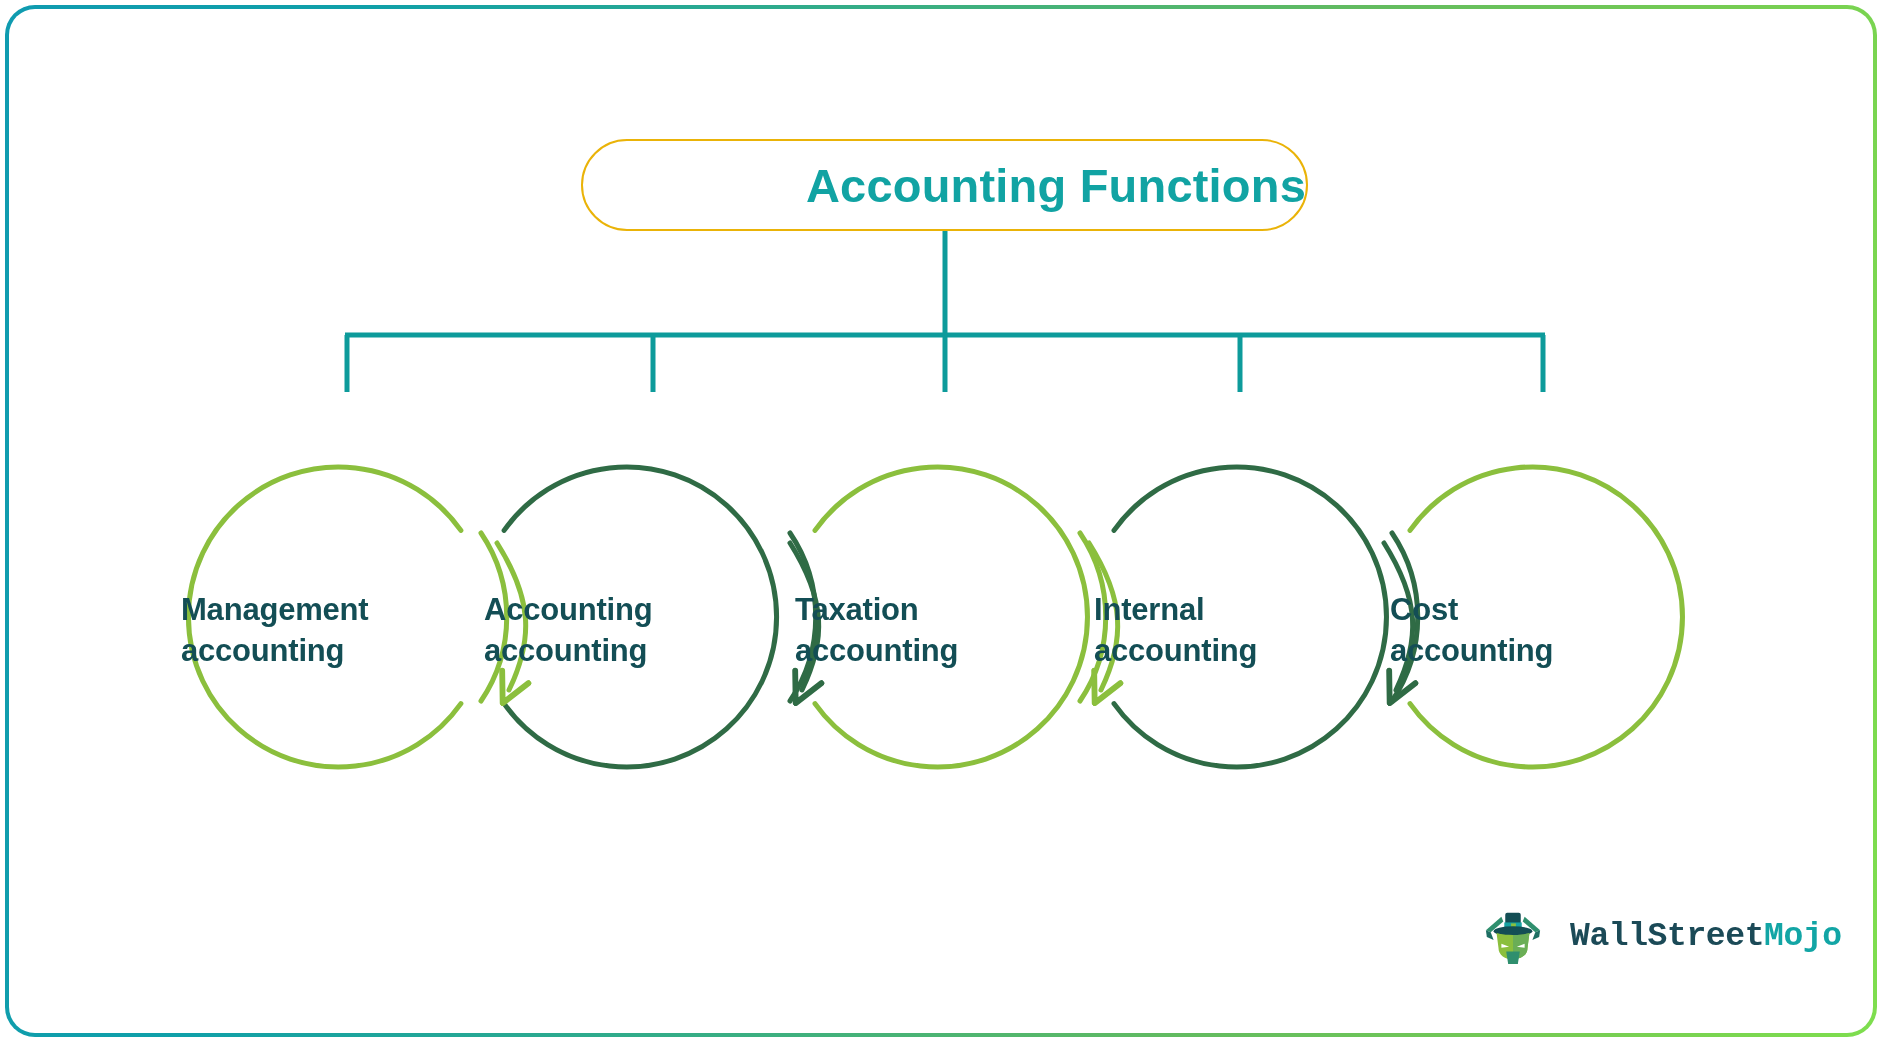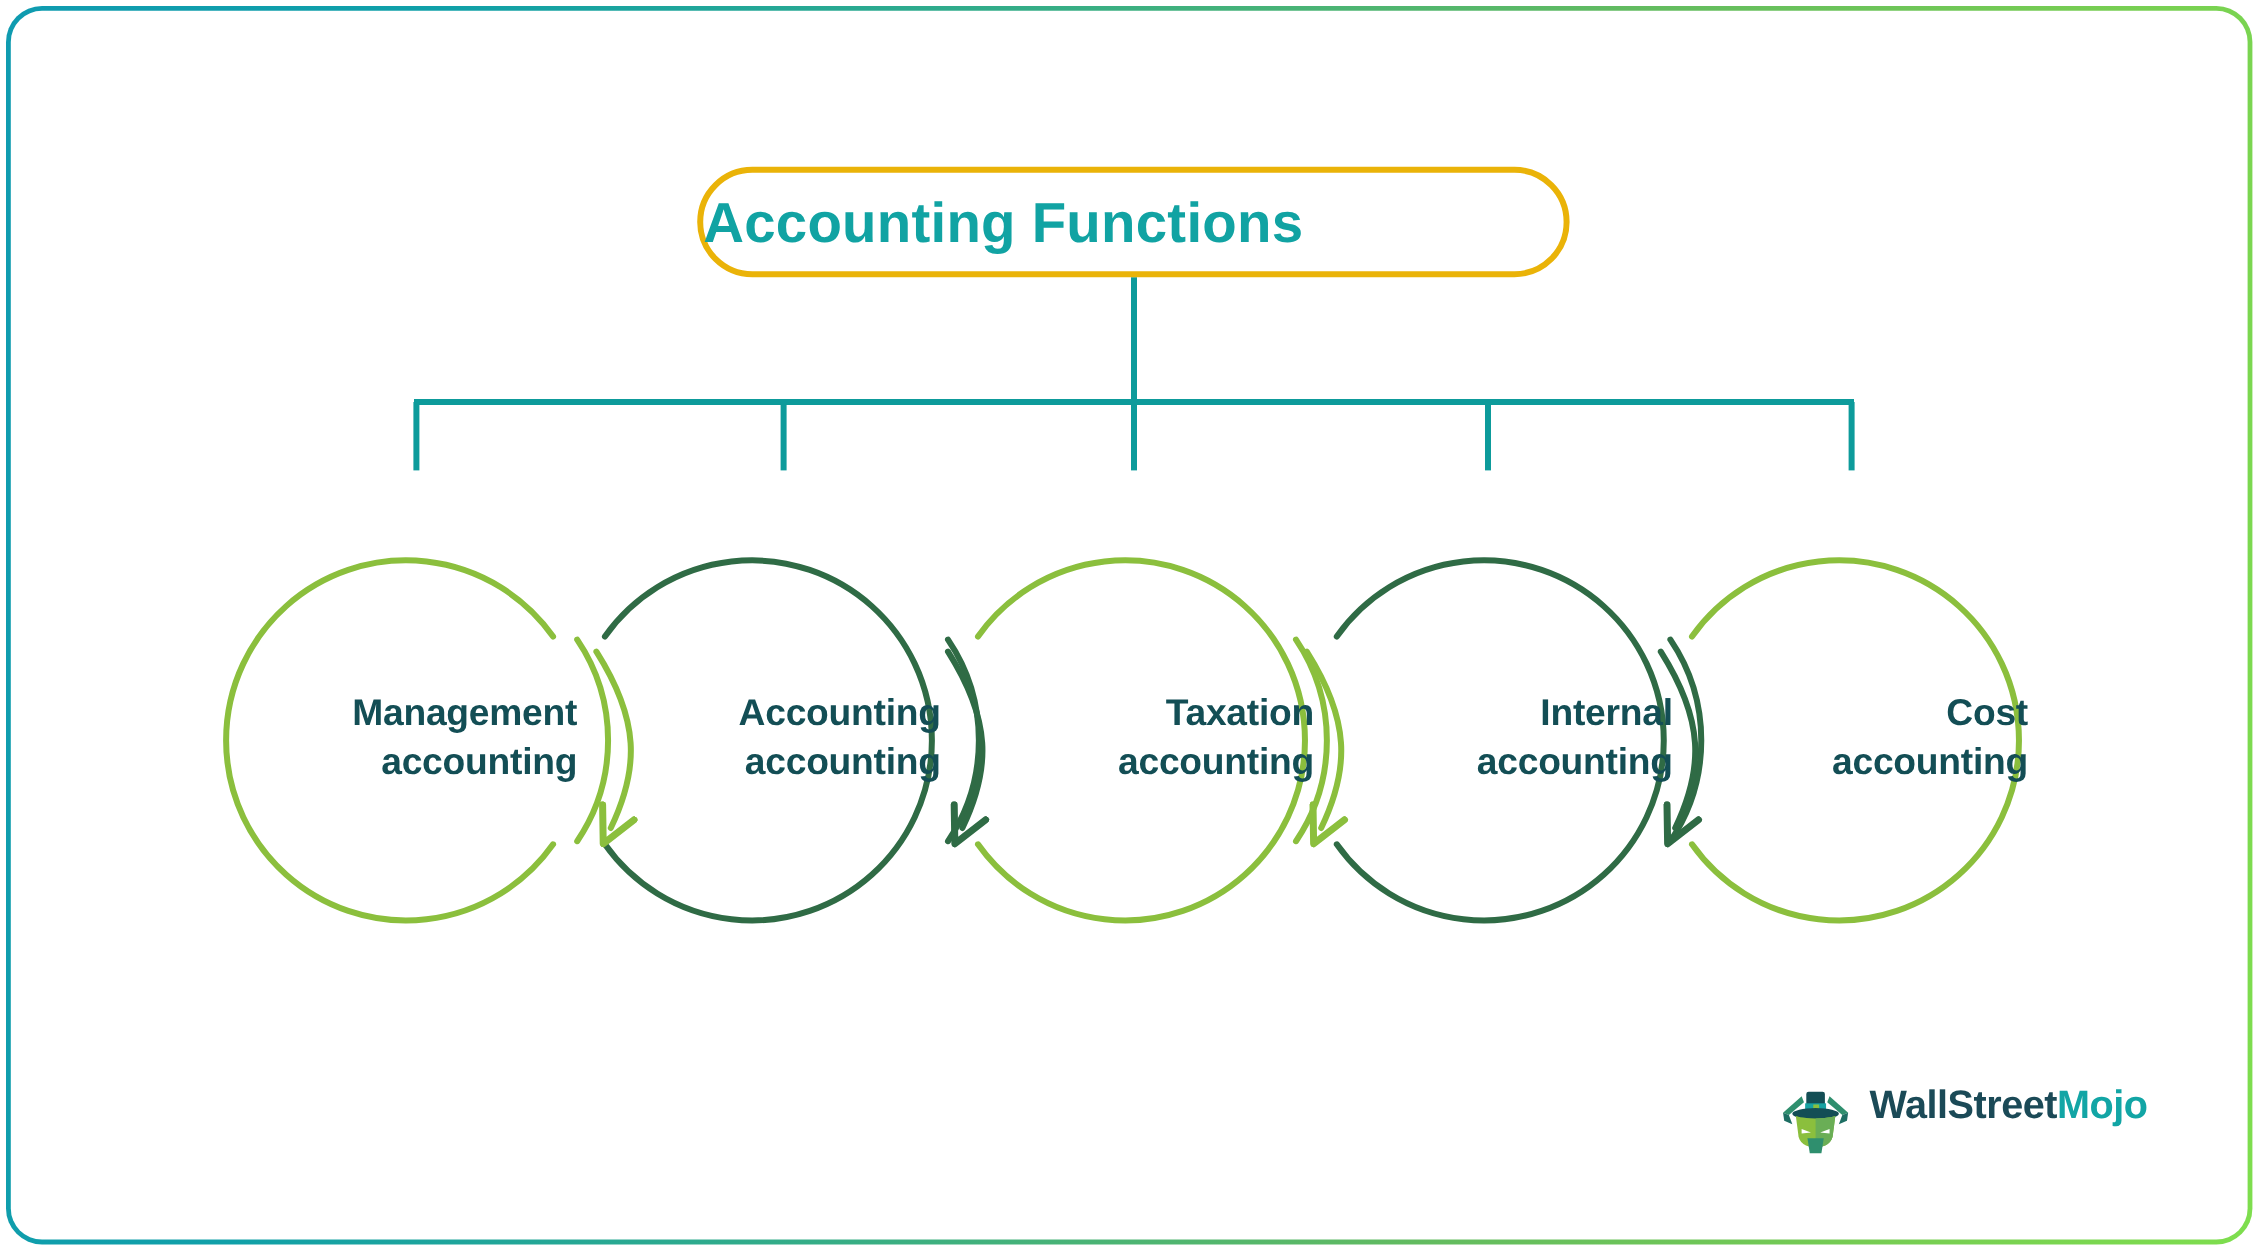--- a/index.html
+++ b/index.html
@@ -12,33 +12,33 @@
   #frame{position:absolute;left:5px;top:5px;width:1872px;height:1032px;
          border-radius:30px;padding:4px;box-sizing:border-box;
          background:linear-gradient(100deg,#0f9bb0 0%,#10a0a8 18%,#35ad86 42%,#62bb60 66%,#76cc53 84%,#7ede4e 100%);}
   #frame-inner{width:100%;height:100%;background:#ffffff;border-radius:26px;}
 
   
   #art{position:absolute;left:0;top:0;width:1890px;height:1050px;pointer-events:none;}
 
   
   #title-pill{position:absolute;left:581px;top:139px;width:727px;height:92px;
-        border:5px solid #eab308;border-radius:46px;background:#ffffff;
-        display:flex;align-items:center;justify-content:flex-start;box-sizing:border-box;}
+        border:2px solid #eab308;border-radius:46px;background:#ffffff;
+        display:flex;align-items:center;justify-content:flex-end;box-sizing:border-box;}
   #title-pill .t{font-size:47px;font-weight:700;color:#11a3a3;letter-spacing:.2px;
         white-space:nowrap;line-height:1;}
 
   
-  .node-label{position:absolute;width:300px;text-align:right;
+  .node-label{position:absolute;width:300px;text-align:left;
         font-size:31px;font-weight:700;color:#134e55;line-height:1.33;
-        letter-spacing:-.2px;}
+        letter-spacing:-.2px;margin-top:16px;}
 
   
   #logo{position:absolute;left:1482px;top:902px;width:330px;height:68px;
-        display:flex;align-items:flex-start;gap:14px;}
+        display:flex;align-items:center;gap:26px;font-family:Liberation Mono, monospace;}
   #logo-mark{width:62px;height:62px;flex:0 0 62px;}
   #logo-word{font-size:33px;font-weight:700;letter-spacing:-.4px;white-space:nowrap;}
   #logo-word .w1{color:#1b4a57;}
   #logo-word .w2{color:#12a5a5;}
 </style>
 </head>
 <body>
 
 <div id="stage">
 

